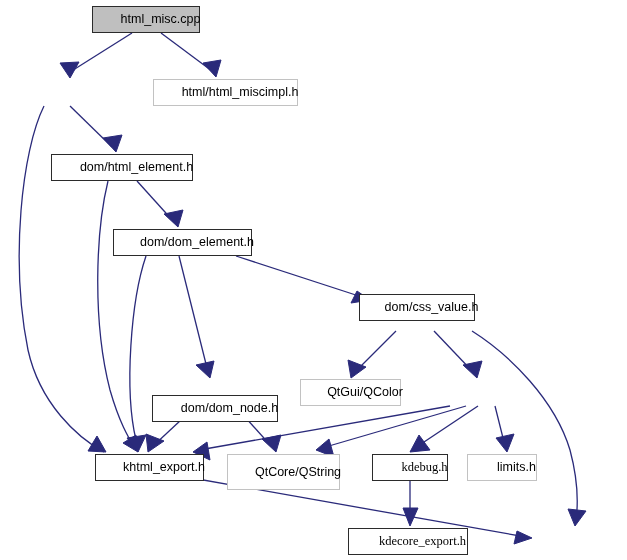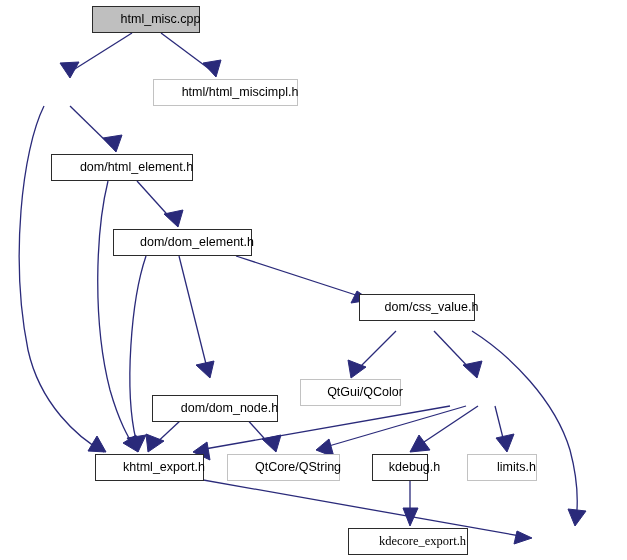--- a/index.html
+++ b/index.html
@@ -96,17 +96,17 @@
       <polygon points="410,526 403,508 418,508" fill="#2a2a7a" stroke="#2a2a7a" stroke-width="1"></polygon>
     </svg>
 <div class="node root" style="left: 92px; top: 6px; width: 108px; height: 27px;">html_misc.cpp</div>
     <div class="node " style="left: 153px; top: 79px; width: 145px; height: 27px; text-align: right;">html/html_miscimpl.h</div>
     <div class="node solid" style="left: 51px; top: 154px; width: 142px; height: 27px;">dom/html_element.h</div>
     <div class="node solid" style="left: 113px; top: 229px; width: 139px; height: 27px; text-align: right;">dom/dom_element.h</div>
     <div class="node solid" style="left: 359px; top: 294px; width: 116px; height: 27px;">dom/css_value.h</div>
     <div class="node solid" style="left: 152px; top: 379px; width: 126px; height: 27px; margin-top: 16px;">dom/dom_node.h</div>
     <div class="node " style="left: 300px; top: 379px; width: 101px; height: 27px;">QtGui/QColor</div>
     <div class="node solid" style="left: 83px; top: 454px; width: 109px; height: 27px; margin-left: 12px;">khtml_export.h</div>
-    <div class="node " style="left: 227px; top: 454px; width: 113px; height: 27px;">QtCore/QString</div>
-    <div class="node solid" style="left: 372px; top: 454px; width: 56px; height: 27px;">kdebug.h</div>
+    <div class="node " style="left: 227px; top: 454px; width: 113px; height: 36px;">QtCore/QString</div>
+    <div class="node solid" style="left: 372px; top: 454px; width: 76px; height: 27px; font-family: Liberation Serif, serif;">kdebug.h</div>
     <div class="node " style="left: 467px; top: 454px; width: 70px; height: 27px;">limits.h</div>
     <div class="node solid" style="left: 348px; top: 528px; width: 120px; height: 27px; font-family: Liberation Serif, serif;">kdecore_export.h</div>
   </div>
 
 </body></html>

